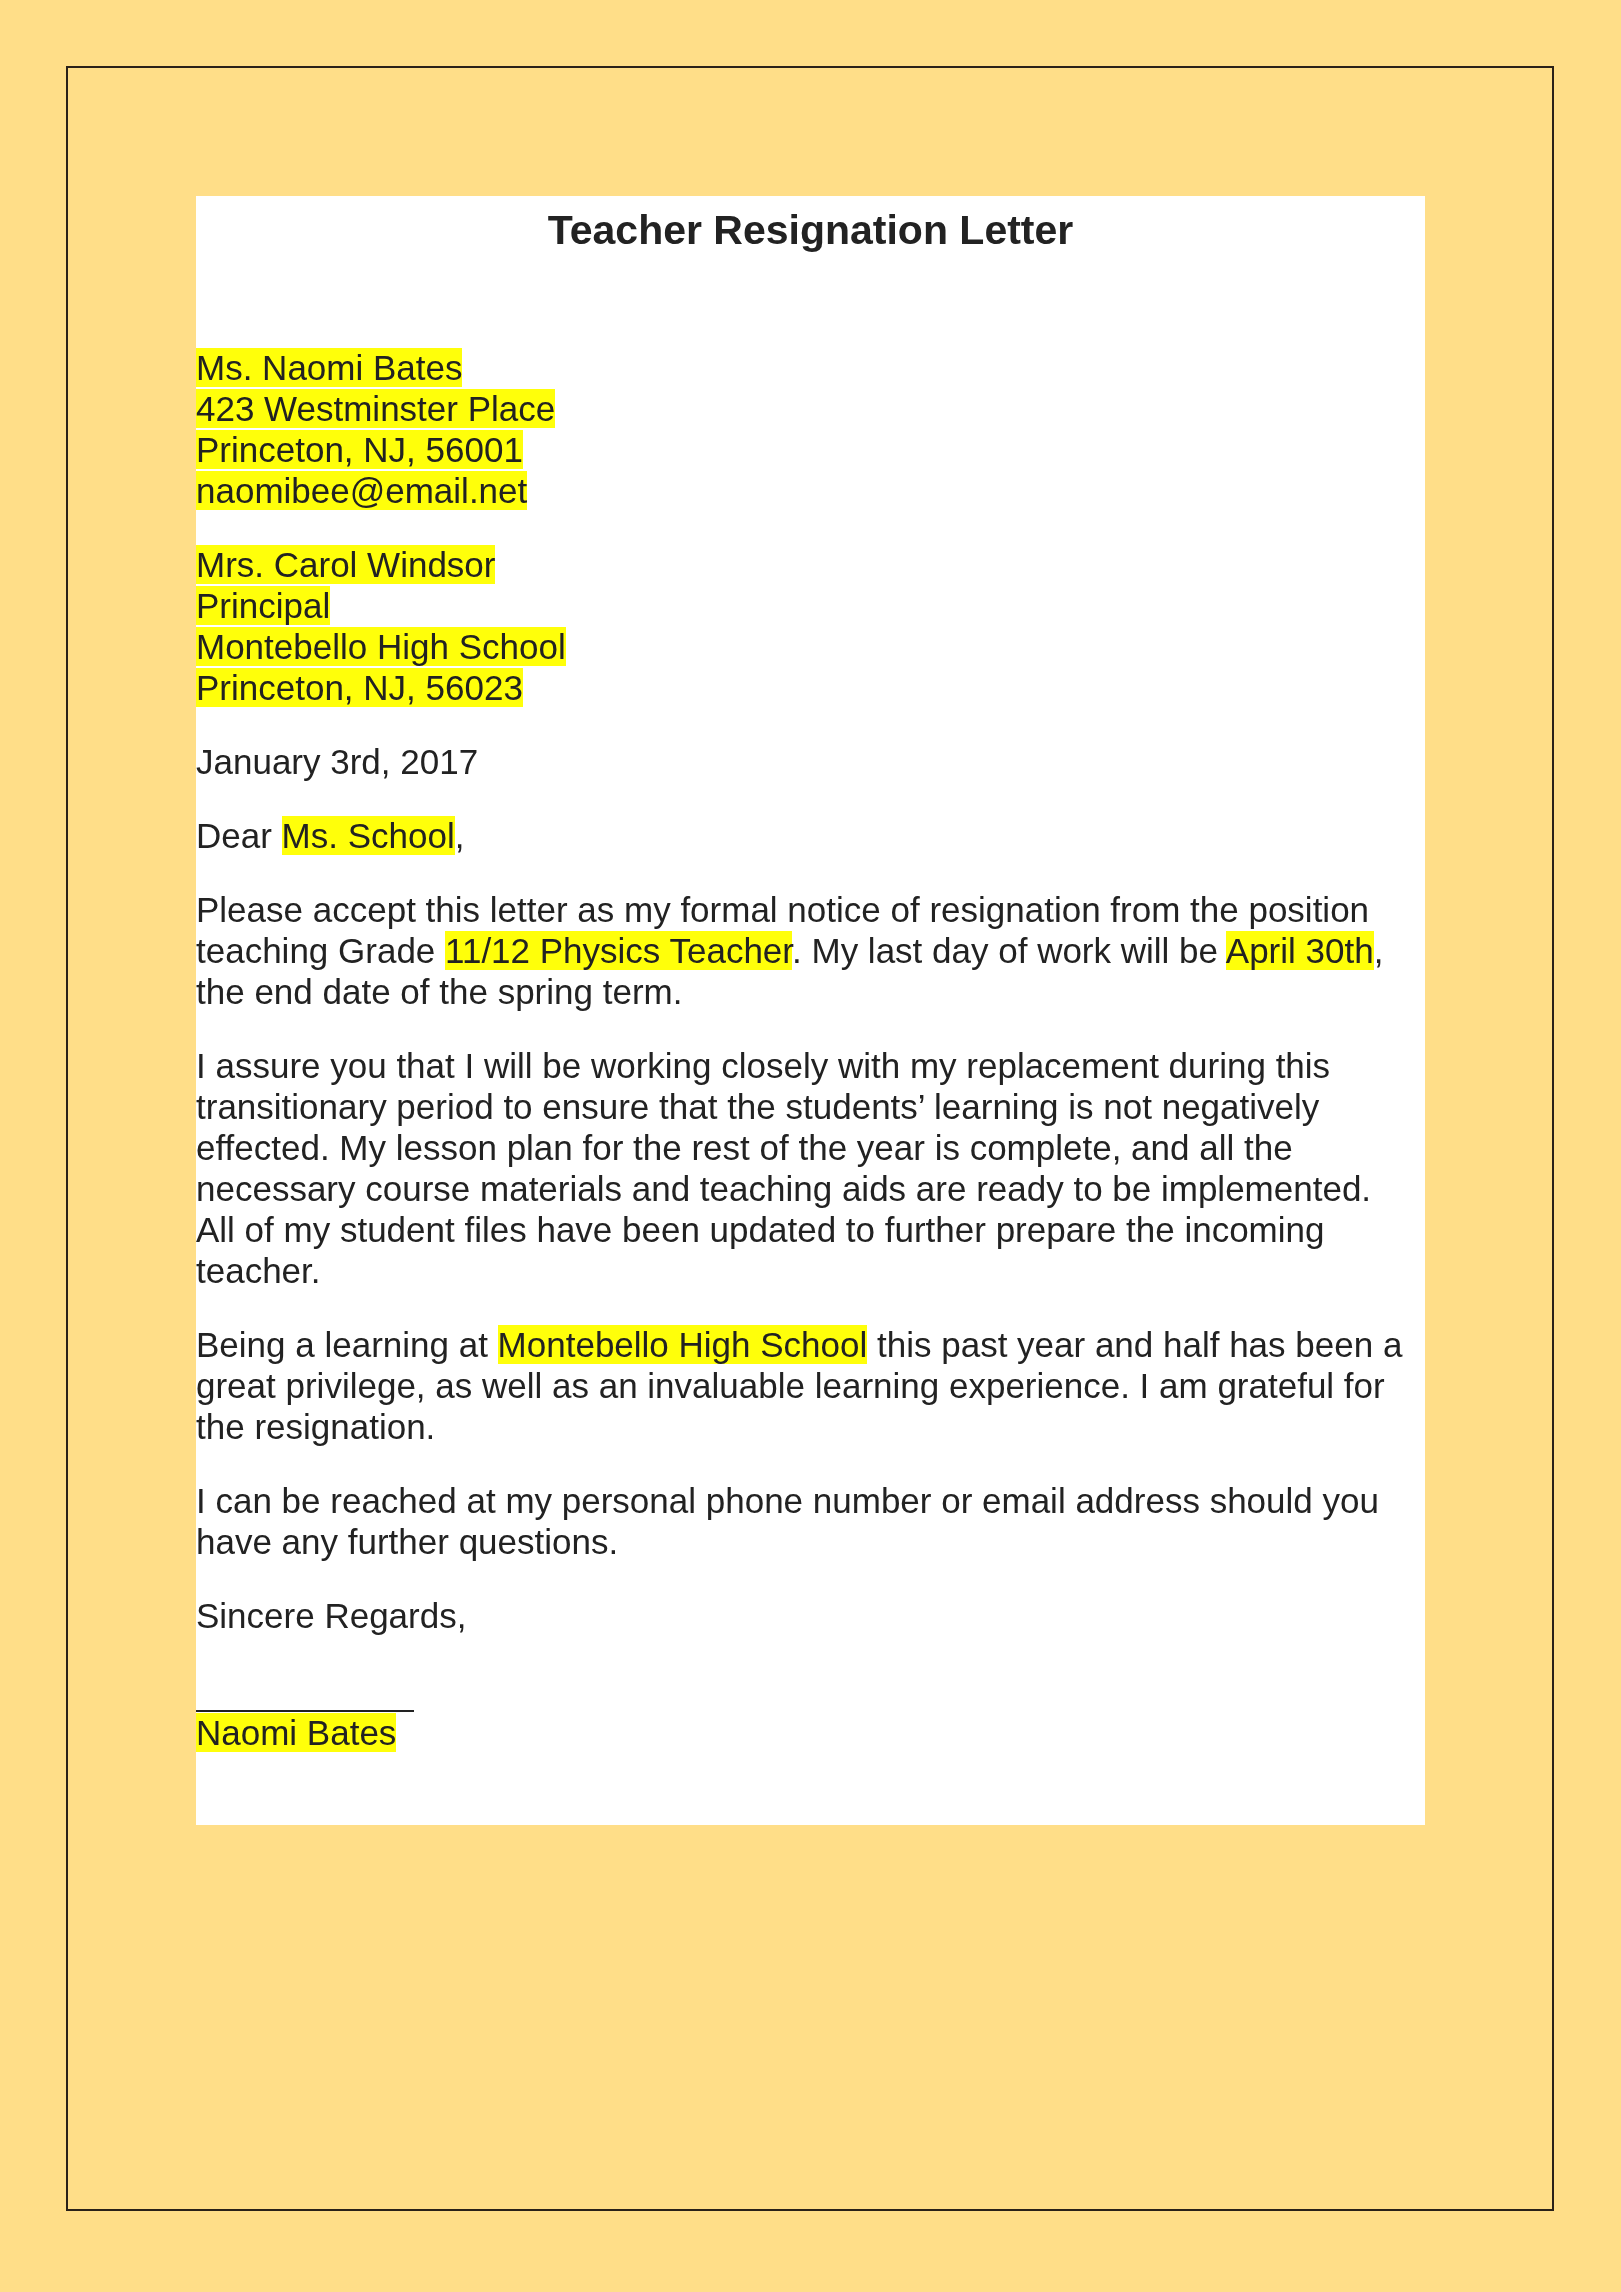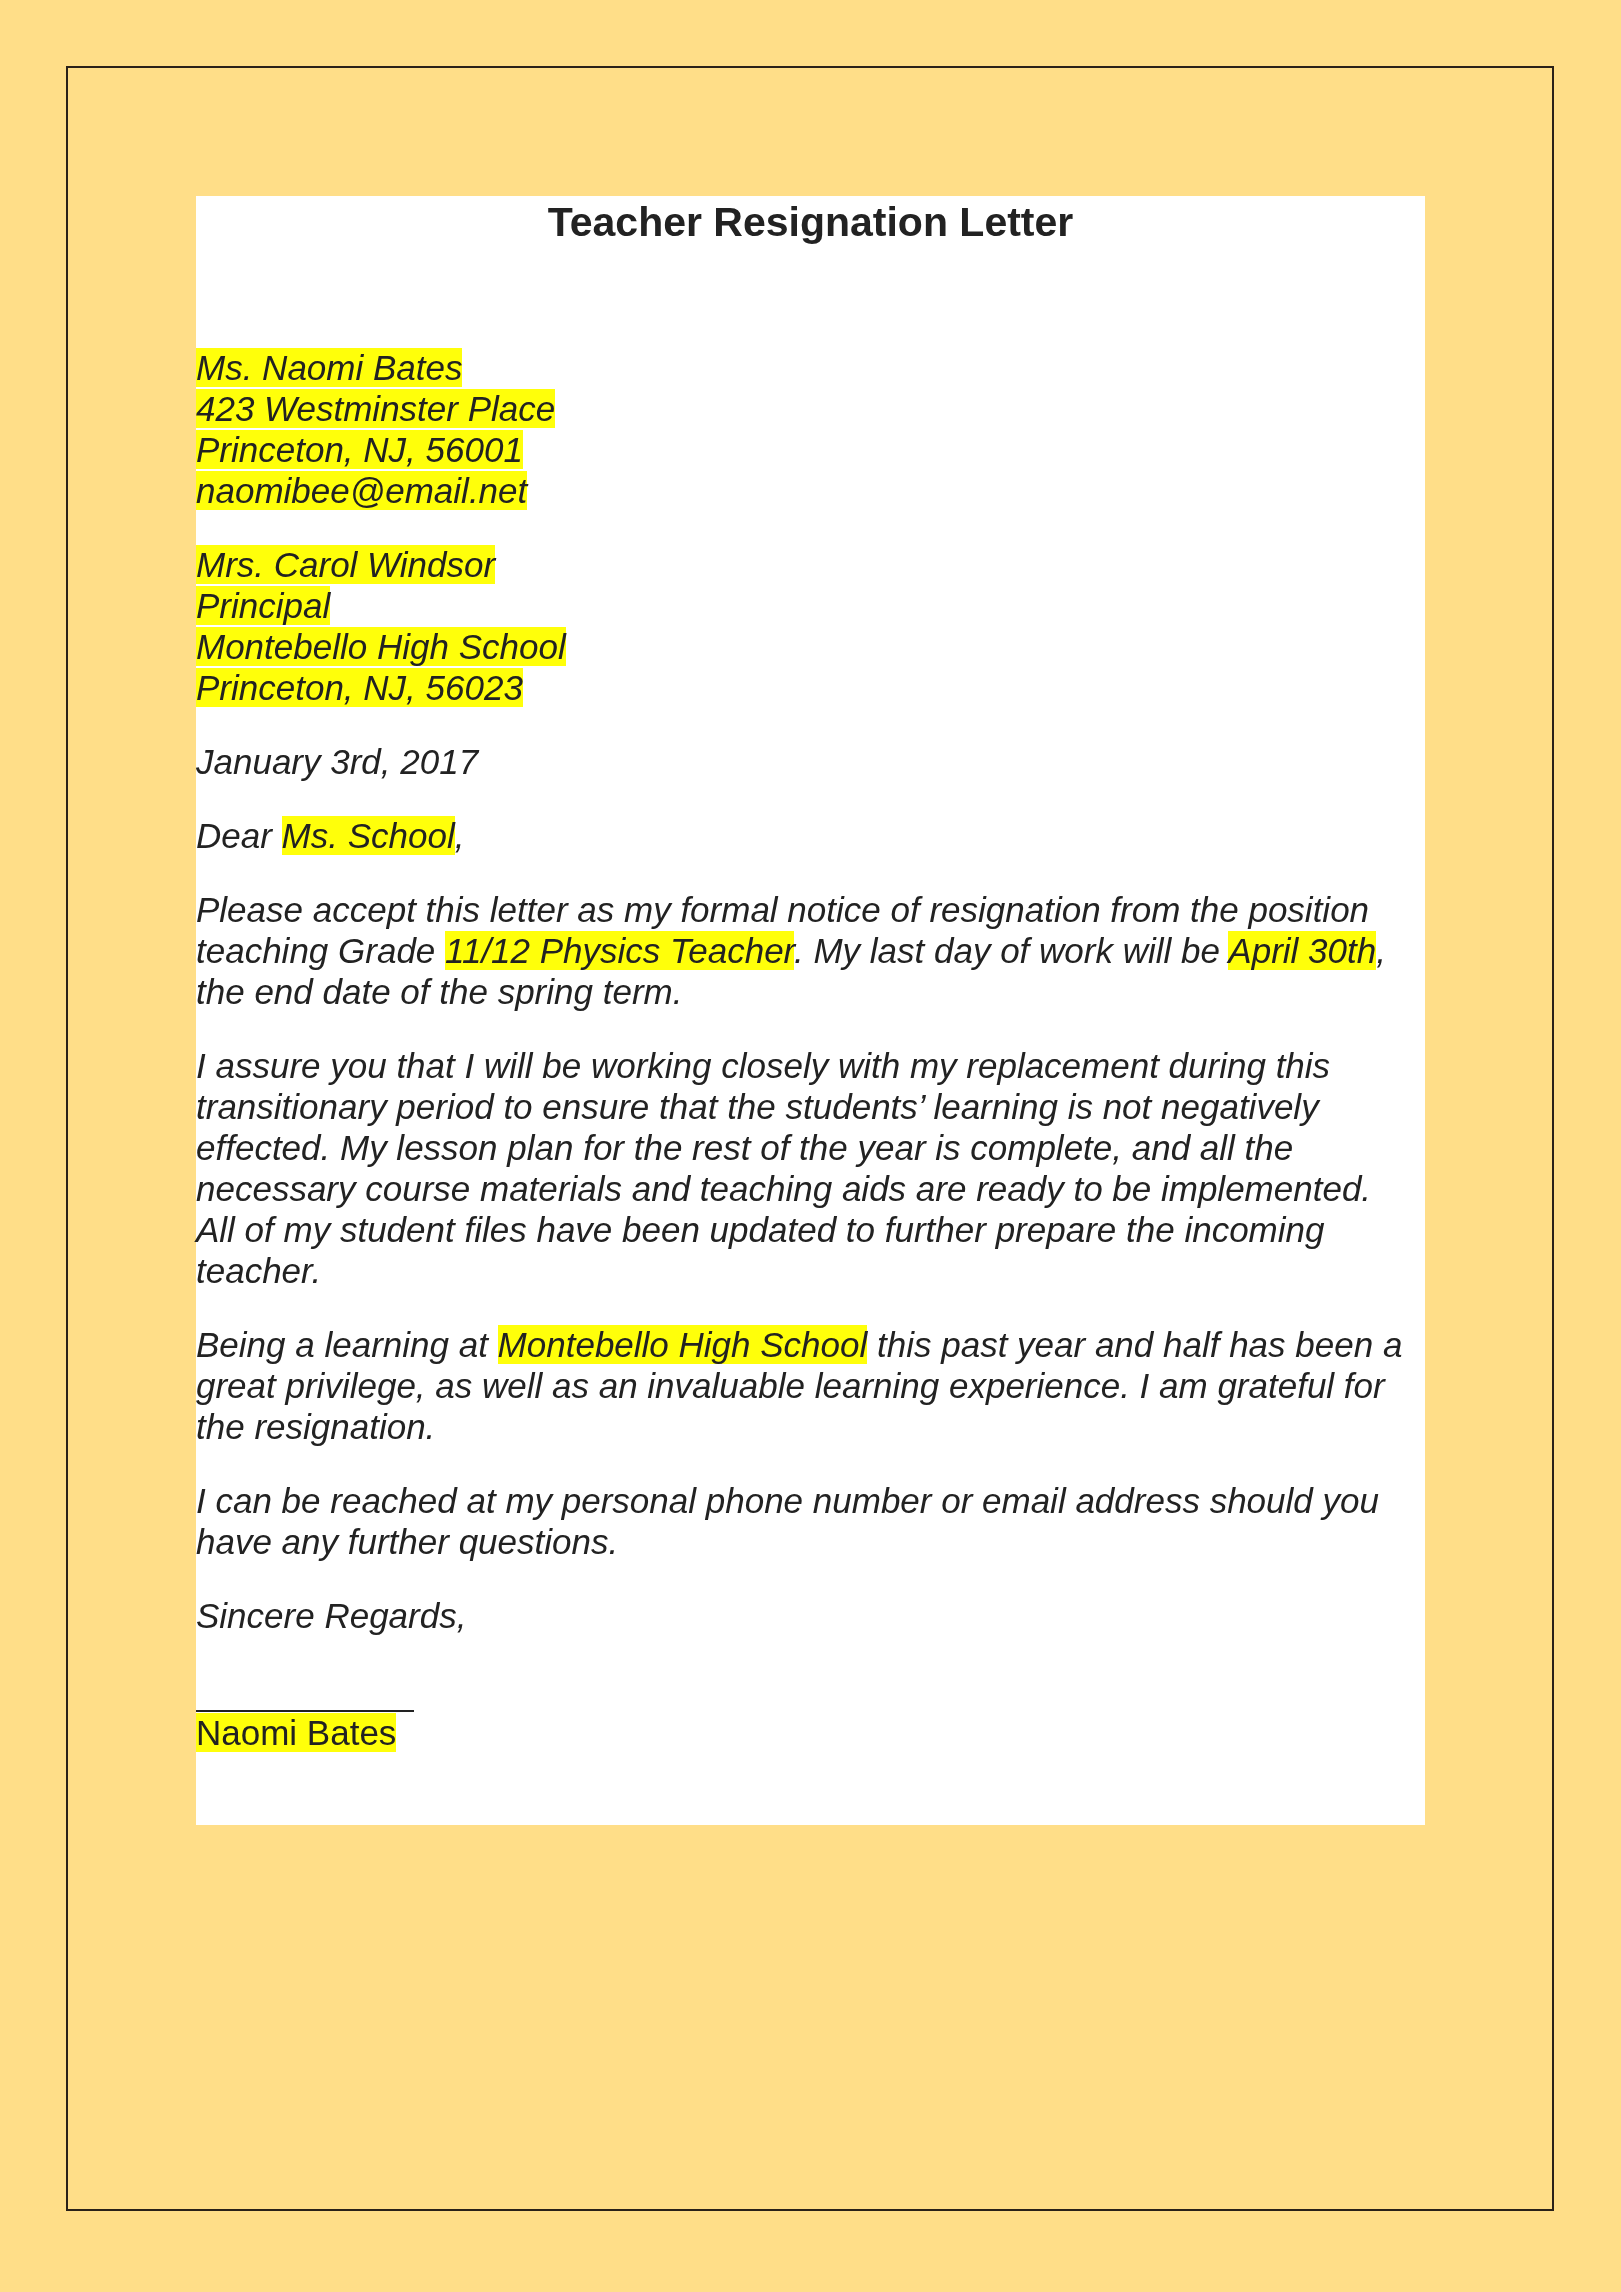--- a/index.html
+++ b/index.html
@@ -24,31 +24,31 @@
     width: 1229px; height: 1629px;
     background: #ffffff;
   }
   .title {
     position: absolute;
     left: 0; right: 0; top: 0;
     text-align: center;
     font-weight: bold;
     font-size: 41px;
     line-height: 53px;
-    margin: 0;
+    margin: 8px;
     color: #222222;
   }
   .content {
     position: absolute;
     left: 0; top: 151px;
     width: 1229px;
     font-size: 35px;
     line-height: 41px;
   }
-  .content p { margin: 0 0 33px 0; white-space: normal; font-style: italic; }
+  .content p { margin: 0 0 33px 0; white-space: normal; }
   .block span.line { display: block; }
   .hl { background: #FFFF0A; }
   .sig-space { height: 41px; }
   .sig-line {
     width: 218px;
     border-top: 2px solid #222222;
     margin-bottom: 0;
   }
   .nowrap { white-space: nowrap; }
 </style>

